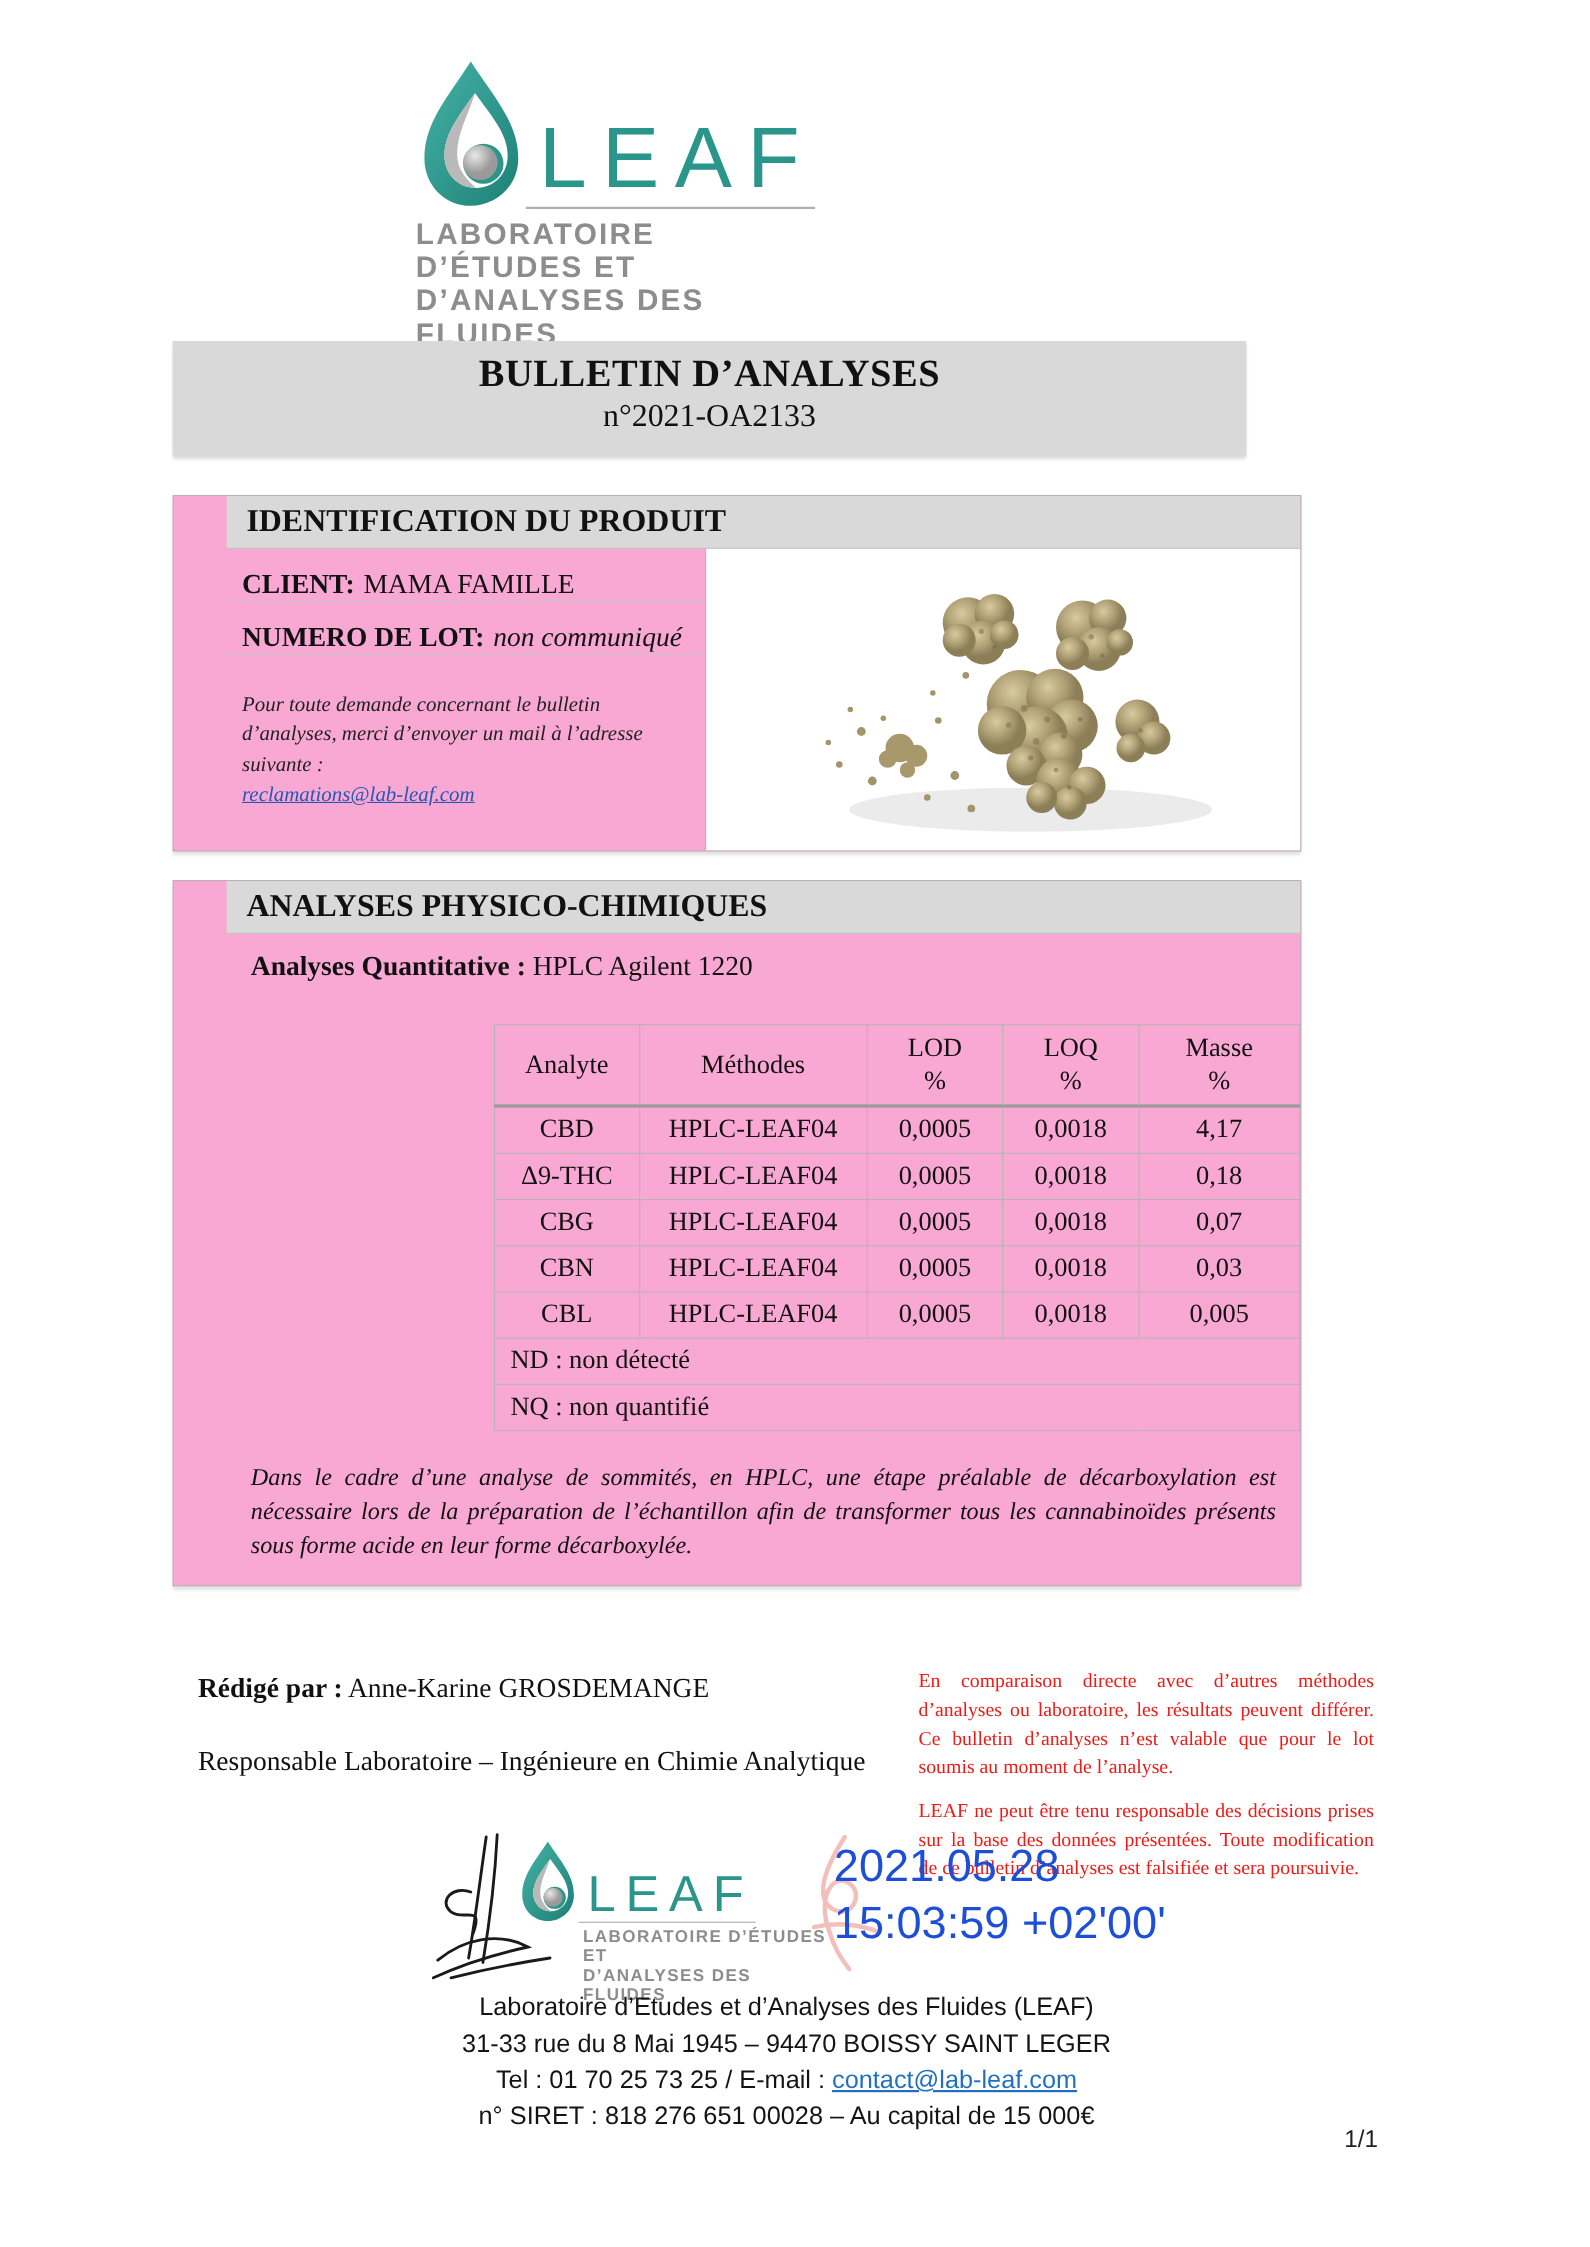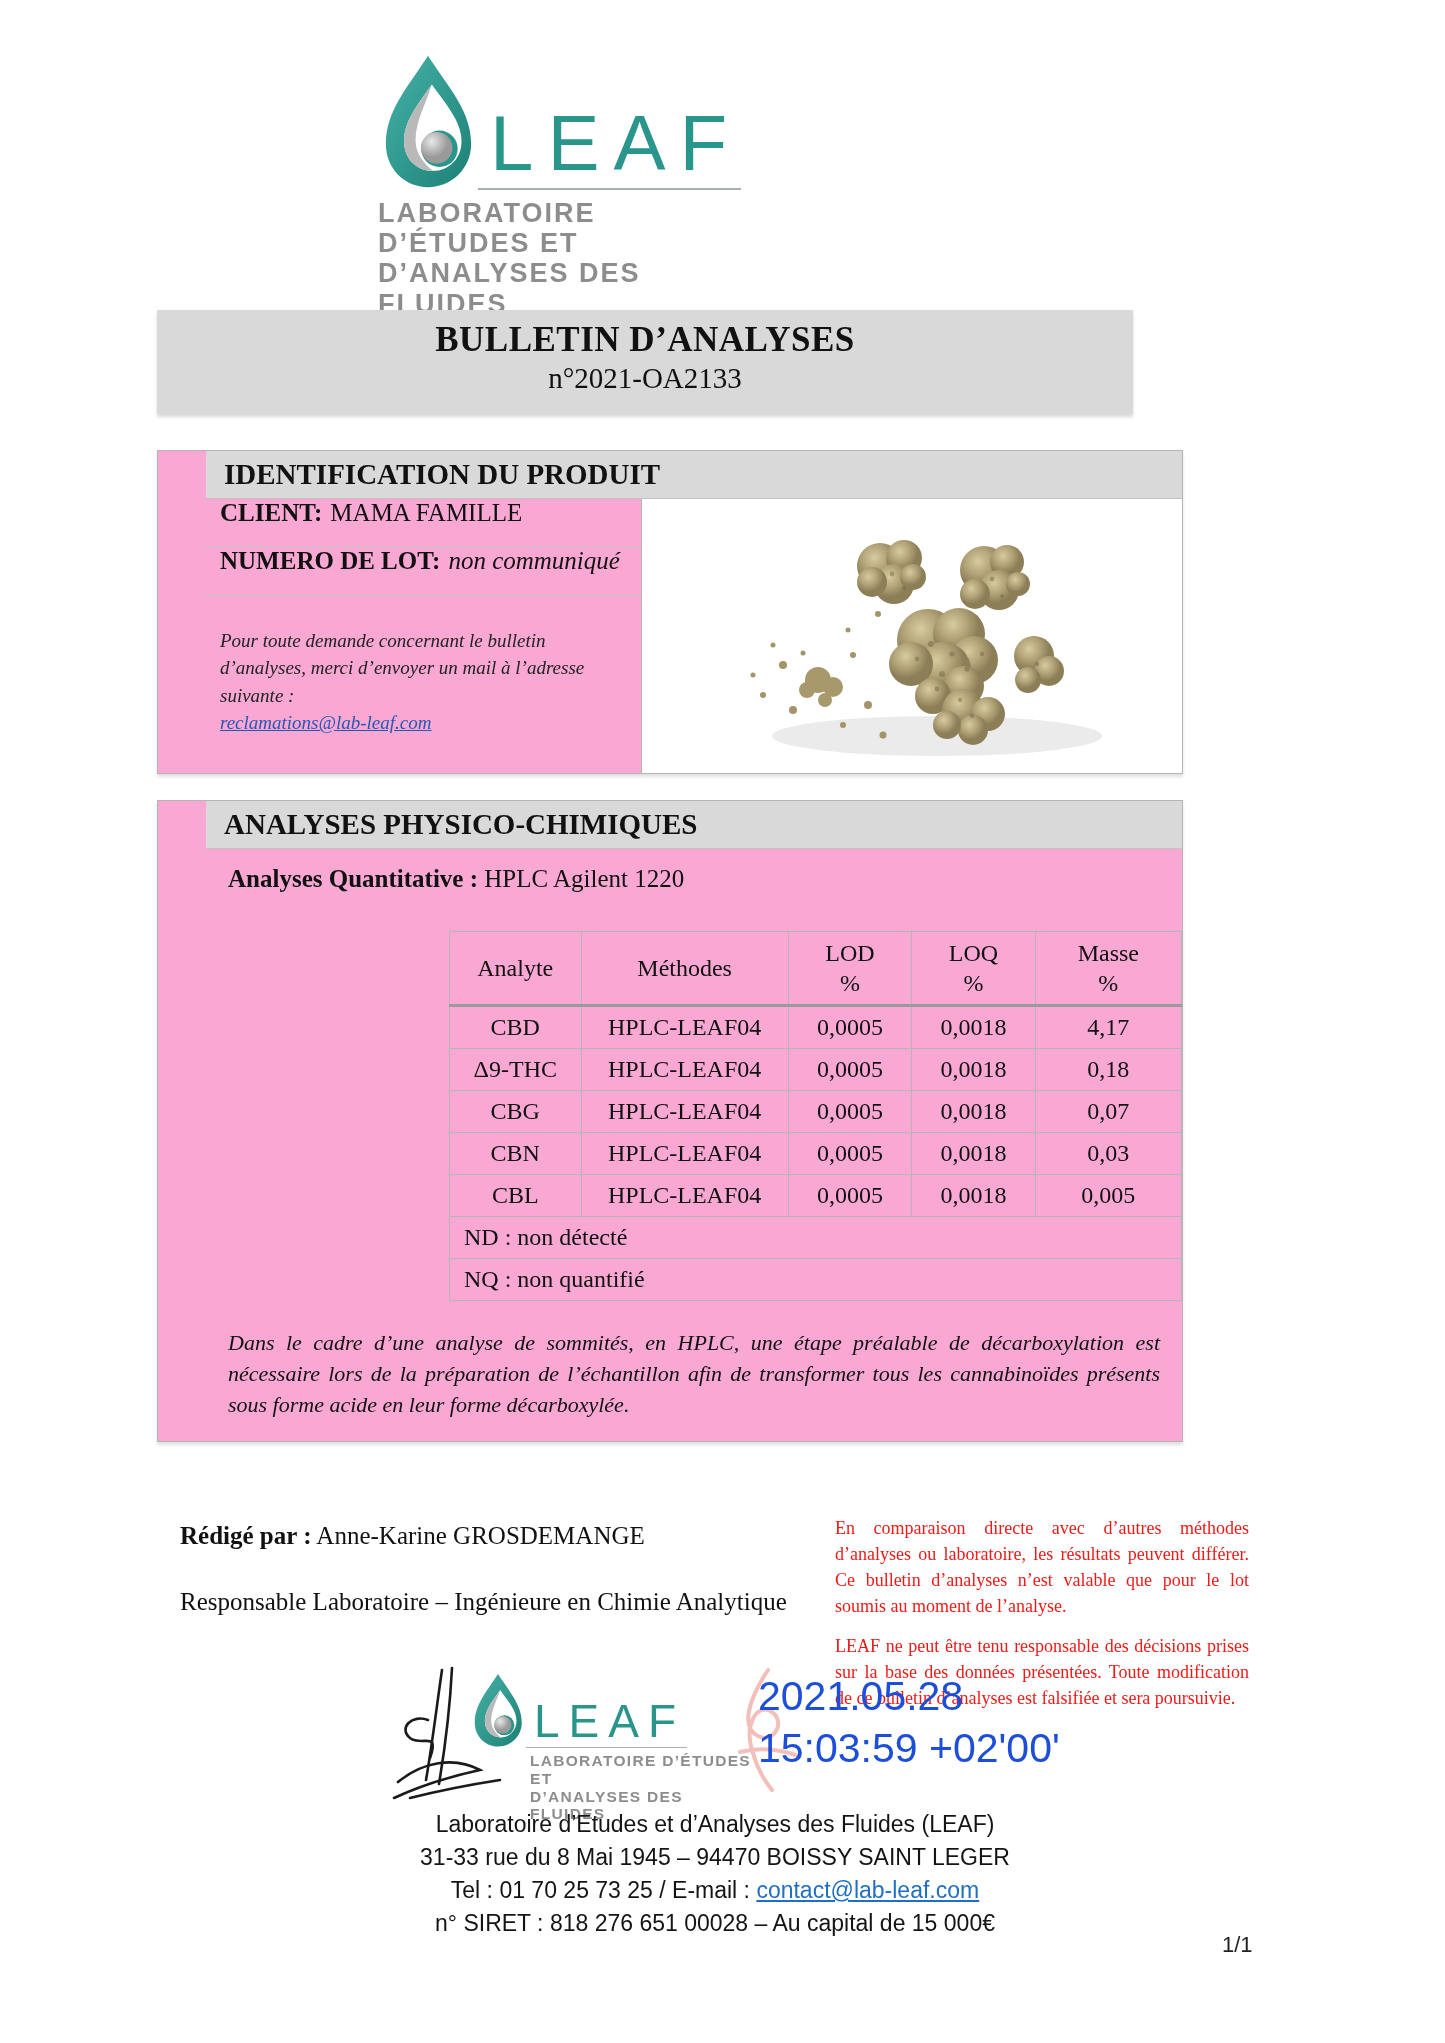--- a/index.html
+++ b/index.html
@@ -24,21 +24,21 @@
   .title-num{font-size:29px;margin-top:2px;}
 
   .section{border:1px solid #b5b5b5;background:#f9a8d4;box-shadow:0 3px 3px rgba(0,0,0,.12);padding-left:48px;}
   .section-head{background:#d9d9d9;font-weight:bold;font-size:29px;line-height:47px;
                 padding-left:18px;border-bottom:1px solid #c2c2c2;}
 
   
   .ident{top:450px;}
   .ident-grid{display:flex;}
   .ident-left{width:565px;border-right:1px solid #b5b5b5;}
-  .ident-row{height:47px;display:flex;align-items:flex-start;padding-left:14px;
+  .ident-row{height:47px;display:flex;align-items:flex-end;padding-left:14px;
              border-bottom:1px solid #c6c6c6;font-size:25px;}
   .ident-row b{margin-right:8px;}
   .italic{font-style:italic;}
   .note-cell{height:132px;padding:10px 16px 14px 14px;display:flex;flex-direction:column;
              justify-content:flex-end;font-style:italic;font-size:19px;line-height:1.45;
              color:#222;}
   .note-cell a{color:#2458b3;}
   .photo-cell{width:550px;height:274px;background:#fff;display:flex;align-items:center;
               justify-content:center;}
 

